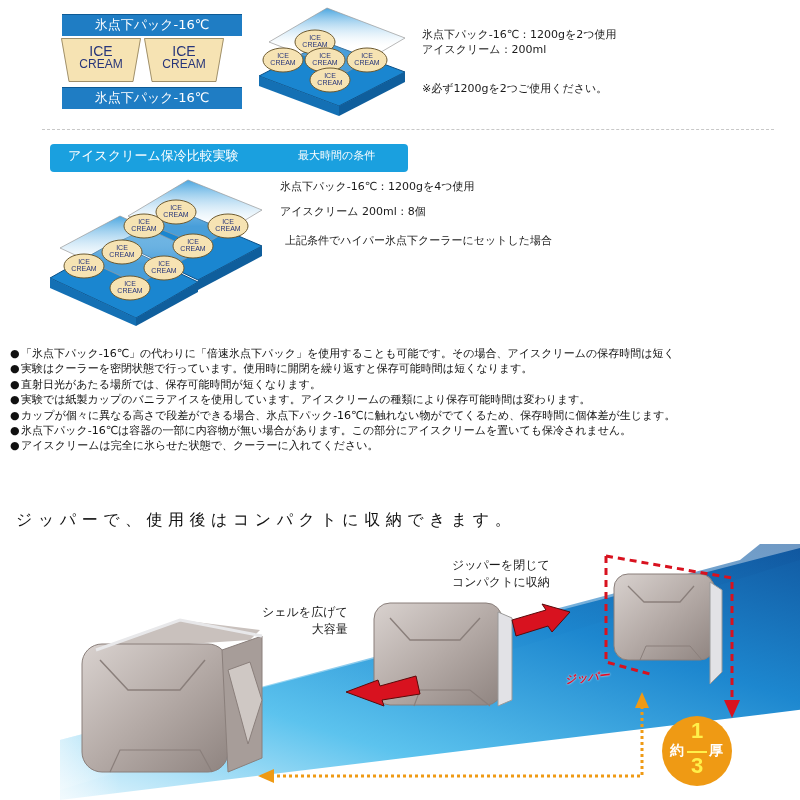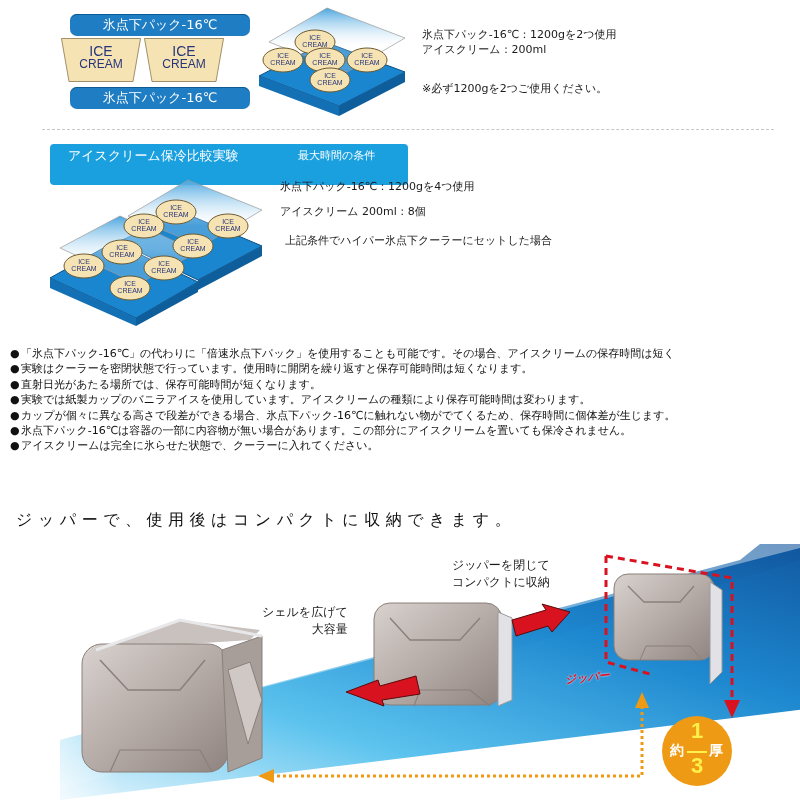--- a/index.html
+++ b/index.html
@@ -1,35 +1,35 @@
 <!DOCTYPE html>
 <html><head>
 <meta charset="utf-8">
 <style>
   html, body { margin:0; padding:0; background:#ffffff; }
   body { width:800px; height:800px; position:relative; overflow:hidden;
          font-family:"DejaVu Sans", sans-serif; color:#1a1a1a; }
   .abs { position:absolute; }
 
   
-  .pack-banner { position:absolute; left:70px; width:180px; height:22px; border-radius:7px;
+  .pack-banner { position:absolute; left:62px; width:180px; height:22px; border-radius:0;
     background:#1f7dc4; color:#ffffff; font-size:13px; line-height:22px; text-align:center;
     box-shadow:0 1px 0 #0d5a95 inset; font-family:"DejaVu Sans", sans-serif; }
   .cup-label { position:absolute; top:38px; width:80px; height:44px; background:#f6e3b3;
     clip-path:polygon(0 0,100% 0,90% 100%,10% 100%); border:0; }
   .cup-outline { position:absolute; top:38px; width:80px; height:44px; }
   .cup-text { position:absolute; top:44px; width:80px; text-align:center; color:#27357a;
     font-size:12px; line-height:12px; font-family:"Liberation Sans", sans-serif; }
 
   .spec-text { position:absolute; font-size:11px; line-height:14px; color:#1a1a1a; white-space:nowrap; }
 
   .divider { position:absolute; left:42px; top:129px; width:732px; height:0;
     border-top:1px dashed #c8c8c8; }
 
-  .section-banner { position:absolute; left:50px; top:144px; width:358px; height:41px;
+  .section-banner { position:absolute; left:50px; top:144px; width:358px; height:28px;
     background:#1aa0df; border-radius:4px; color:#ffffff; font-size:13px; line-height:24px; }
   .section-banner .t1 { position:absolute; left:18px; font-size:13px; }
   .section-banner .t2 { position:absolute; left:248px; font-size:11px; }
 
   .notes { position:absolute; left:10px; top:346px; width:790px; font-size:11px; line-height:15.4px; color:#111; }
   .note { white-space:nowrap; }
   .note .bullet { display:inline-block; width:11px; }
 
   .headline { position:absolute; left:16px; top:510px; font-size:16px; letter-spacing:5.5px; color:#111;
     white-space:nowrap; font-family:"DejaVu Sans", sans-serif; font-weight:normal; }

